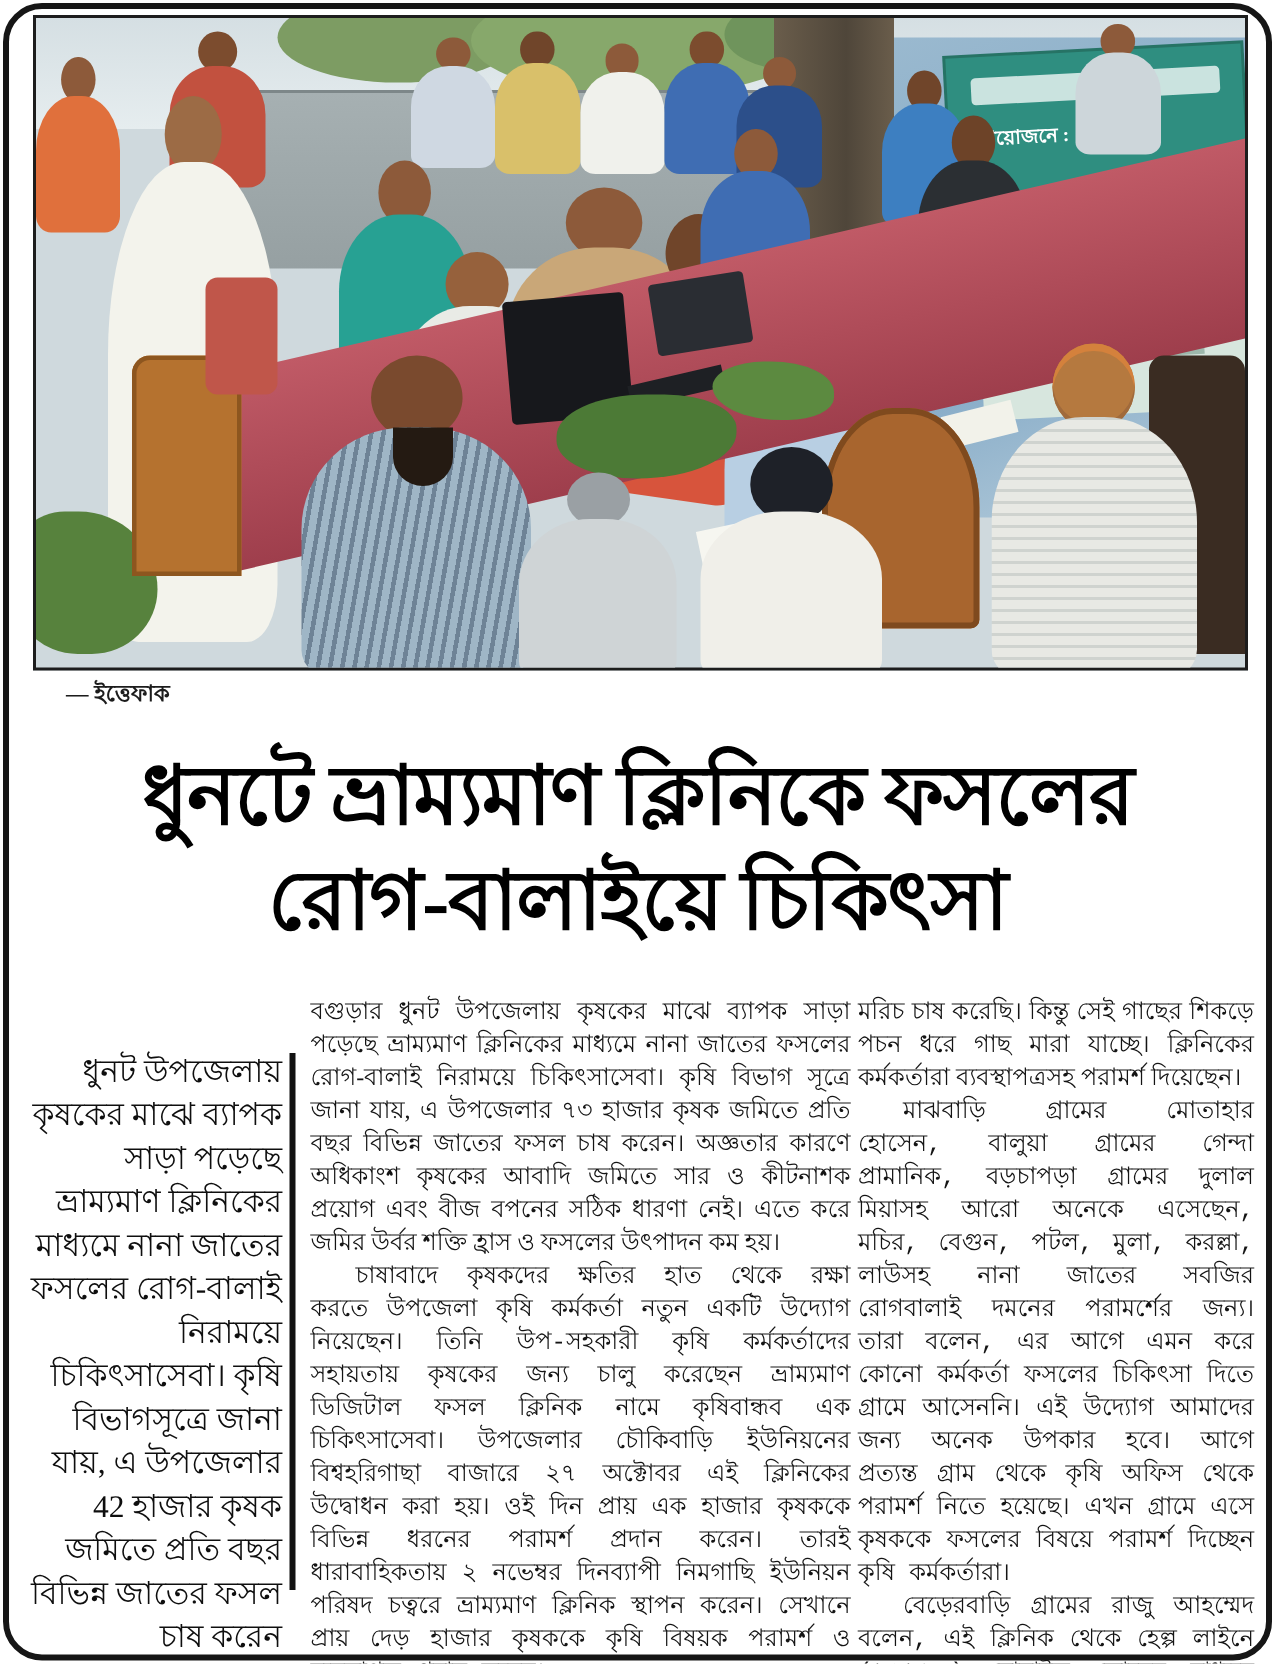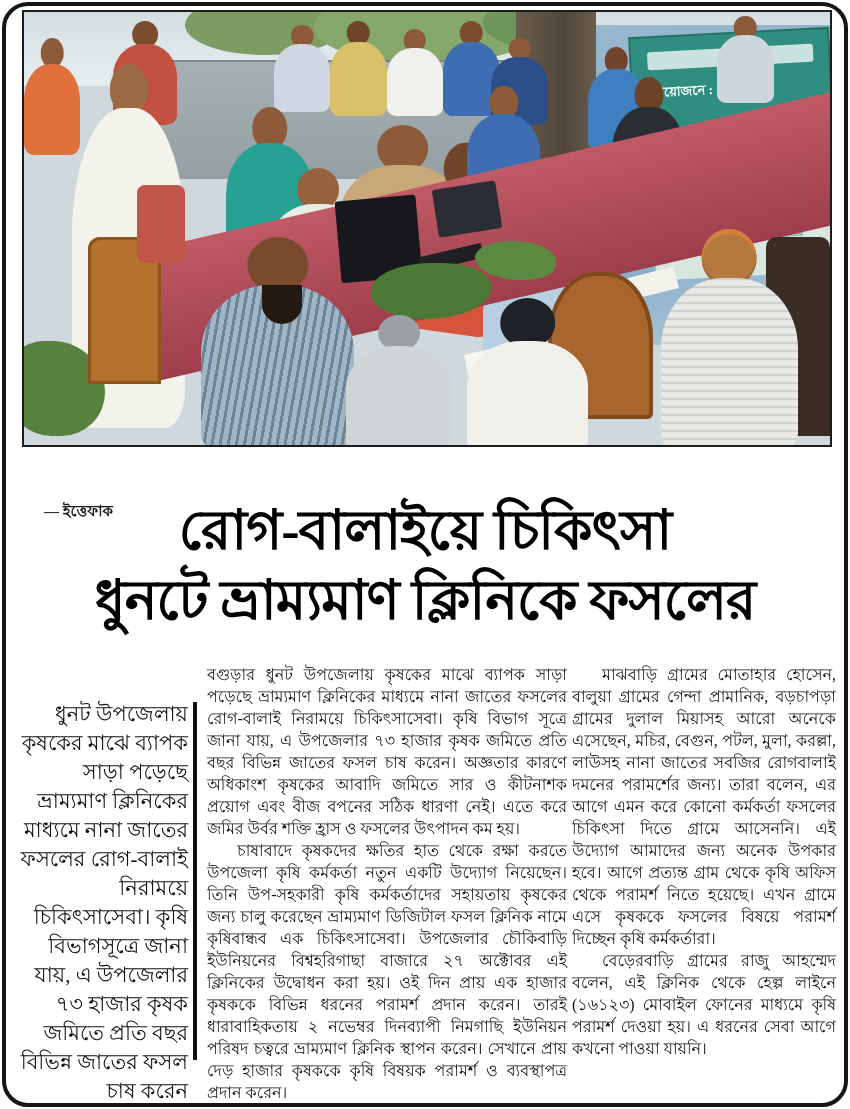--- a/index.html
+++ b/index.html
@@ -13,36 +13,36 @@
   .sh{position:absolute;}
   .person{position:absolute;}
   .person i{display:block;position:absolute;}
   .person .head{left:50%;transform:translateX(-50%);top:0;width:40%;height:26%;border-radius:50%;}
   .person .torso{top:22%;left:0;right:0;bottom:0;border-radius:45% 45% 18% 18%/40% 40% 12% 12%;}
 
   
   .caption-row{position:absolute;left:24px;top:452px;width:802px;display:flex;
                justify-content:space-between;font-size:15px;line-height:22px;color:#1c1c1c;}
   .caption-row .loc{font-weight:bold;margin-right:7px;}
-  .caption-row .credit{font-weight:bold;white-space:nowrap;margin-left:20px;margin-top:48px;}
+  .caption-row .credit{font-weight:bold;white-space:nowrap;margin-left:20px;}
 
   
   .headline{position:absolute;left:0;top:496px;width:850px;text-align:center;
             font-weight:bold;color:#000;font-size:55px;line-height:70px;letter-spacing:-1px;}
 
   
   .standfirst{position:absolute;left:12px;top:700px;width:176px;text-align:right;
               font-size:21px;line-height:29px;color:#0e0e0e;}
   .v-divider{position:absolute;left:193px;top:702px;width:4px;height:358px;background:#111;}
   .col-middle{position:absolute;left:207px;top:664px;width:360px;font-size:16px;line-height:22px;text-align:justify;}
   .col-right{position:absolute;left:572px;top:664px;width:264px;font-size:16px;line-height:22px;text-align:justify;}
   .dateline{font-weight:bold;font-size:17px;margin-bottom:6px;text-align:left;}
   .dateline .sq{display:inline-block;width:12px;height:12px;background:#8d8d8d;margin-right:7px;}
   .col-middle p,.col-right p{margin:0;}
-  p.ind{text-indent:30px;}
+  p.ind{text-indent:30px;font-family:Liberation Mono, monospace;}
 </style>
 </head>
 <body>
 
 <div class="page-border"></div>
 
 <div class="photo-frame">
 
   <div class="sh" style="left:0;top:0;width:100%;height:17%;background:linear-gradient(#d5dfe3,#e6edef);"></div>
   <div class="sh" style="left:20%;top:-4%;width:20%;height:14%;border-radius:50%;background:#7d9c63;"></div>
@@ -168,30 +168,31 @@
       <i class="head" style="background:#b5793f;box-shadow:inset 0 -4px 0 #a06a3c, inset 0 5px 0 #d4813c;"></i>
       <i class="torso" style="background:repeating-linear-gradient(0deg,#e8e9e4 0 6px,#cfd3cf 6px 8px),repeating-linear-gradient(90deg,transparent 0 6px,rgba(120,130,125,.25) 6px 8px);"></i>
     </div>
 </div>
 
 <div class="caption-row">
   <span class="credit">— ইত্তেফাক</span>
 </div>
 
 <div class="headline">
+  <div>ধুনটে ভ্রাম্যমাণ ক্লিনিকে ফসলের</div>
   <div>রোগ-বালাইয়ে চিকিৎসা</div>
-  <div>ধুনটে ভ্রাম্যমাণ ক্লিনিকে ফসলের</div>
 </div>
 
-<div class="standfirst">ধুনট উপজেলায় কৃষকের মাঝে ব্যাপক সাড়া পড়েছে ভ্রাম্যমাণ ক্লিনিকের মাধ্যমে নানা জাতের ফসলের রোগ-বালাই নিরাময়ে চিকিৎসাসেবা। কৃষি বিভাগসূত্রে জানা যায়, এ উপজেলার ৭৩ হাজার কৃষক জমিতে প্রতি বছর বিভিন্ন জাতের ফসল চাষ করেন</div>
+<div class="standfirst">ধুনট উপজেলায় কৃষকের মাঝে ব্যাপক সাড়া পড়েছে ভ্রাম্যমাণ ক্লিনিকের মাধ্যমে নানা জাতের ফসলের রোগ-বালাই নিরাময়ে চিকিৎসাসেবা। কৃষি বিভাগসূত্রে জানা যায়, এ উপজেলার 42 হাজার কৃষক জমিতে প্রতি বছর বিভিন্ন জাতের ফসল চাষ করেন</div>
 <div class="v-divider"></div>
 
 <div class="col-middle">
   <p>বগুড়ার ধুনট উপজেলায় কৃষকের মাঝে ব্যাপক সাড়া পড়েছে ভ্রাম্যমাণ ক্লিনিকের মাধ্যমে নানা জাতের ফসলের রোগ-বালাই নিরাময়ে চিকিৎসাসেবা। কৃষি বিভাগ সূত্রে জানা যায়, এ উপজেলার ৭৩ হাজার কৃষক জমিতে প্রতি বছর বিভিন্ন জাতের ফসল চাষ করেন। অজ্ঞতার কারণে অধিকাংশ কৃষকের আবাদি জমিতে সার ও কীটনাশক প্রয়োগ এবং বীজ বপনের সঠিক ধারণা নেই। এতে করে জমির উর্বর শক্তি হ্রাস ও ফসলের উৎপাদন কম হয়।</p>
   <p class="ind">চাষাবাদে কৃষকদের ক্ষতির হাত থেকে রক্ষা করতে উপজেলা কৃষি কর্মকর্তা নতুন একটি উদ্যোগ নিয়েছেন। তিনি উপ-সহকারী কৃষি কর্মকর্তাদের সহায়তায় কৃষকের জন্য চালু করেছেন ভ্রাম্যমাণ ডিজিটাল ফসল ক্লিনিক নামে কৃষিবান্ধব এক চিকিৎসাসেবা। উপজেলার চৌকিবাড়ি ইউনিয়নের বিশ্বহরিগাছা বাজারে ২৭ অক্টোবর এই ক্লিনিকের উদ্বোধন করা হয়। ওই দিন প্রায় এক হাজার কৃষককে বিভিন্ন ধরনের পরামর্শ প্রদান করেন। তারই ধারাবাহিকতায় ২ নভেম্বর দিনব্যাপী নিমগাছি ইউনিয়ন পরিষদ চত্বরে ভ্রাম্যমাণ ক্লিনিক স্থাপন করেন। সেখানে প্রায় দেড় হাজার কৃষককে কৃষি বিষয়ক পরামর্শ ও ব্যবস্থাপত্র প্রদান করেন।</p>
 
 </div>
 
 <div class="col-right">
+  <p>মরিচ চাষ করেছি। কিন্তু সেই গাছের শিকড়ে পচন ধরে গাছ মারা যাচ্ছে। ক্লিনিকের কর্মকর্তারা ব্যবস্থাপত্রসহ পরামর্শ দিয়েছেন।</p>
   <p class="ind">মাঝবাড়ি গ্রামের মোতাহার হোসেন, বালুয়া গ্রামের গেন্দা প্রামানিক, বড়চাপড়া গ্রামের দুলাল মিয়াসহ আরো অনেকে এসেছেন, মচির, বেগুন, পটল, মুলা, করল্লা, লাউসহ নানা জাতের সবজির রোগবালাই দমনের পরামর্শের জন্য। তারা বলেন, এর আগে এমন করে কোনো কর্মকর্তা ফসলের চিকিৎসা দিতে গ্রামে আসেননি। এই উদ্যোগ আমাদের জন্য অনেক উপকার হবে। আগে প্রত্যন্ত গ্রাম থেকে কৃষি অফিস থেকে পরামর্শ নিতে হয়েছে। এখন গ্রামে এসে কৃষককে ফসলের বিষয়ে পরামর্শ দিচ্ছেন কৃষি কর্মকর্তারা।</p>
   <p class="ind">বেড়েরবাড়ি গ্রামের রাজু আহম্মেদ বলেন, এই ক্লিনিক থেকে হেল্প লাইনে (১৬১২৩) মোবাইল ফোনের মাধ্যমে কৃষি পরামর্শ দেওয়া হয়। এ ধরনের সেবা আগে কখনো পাওয়া যায়নি।</p>
 
 </div>
 
 </body></html>

